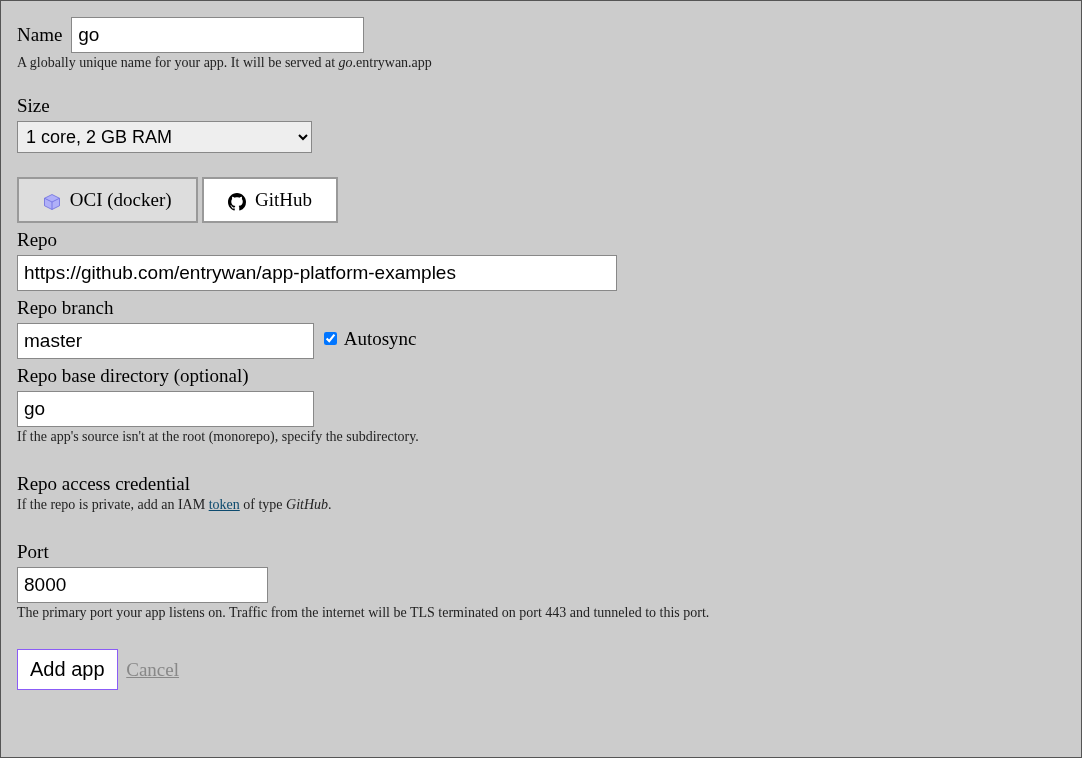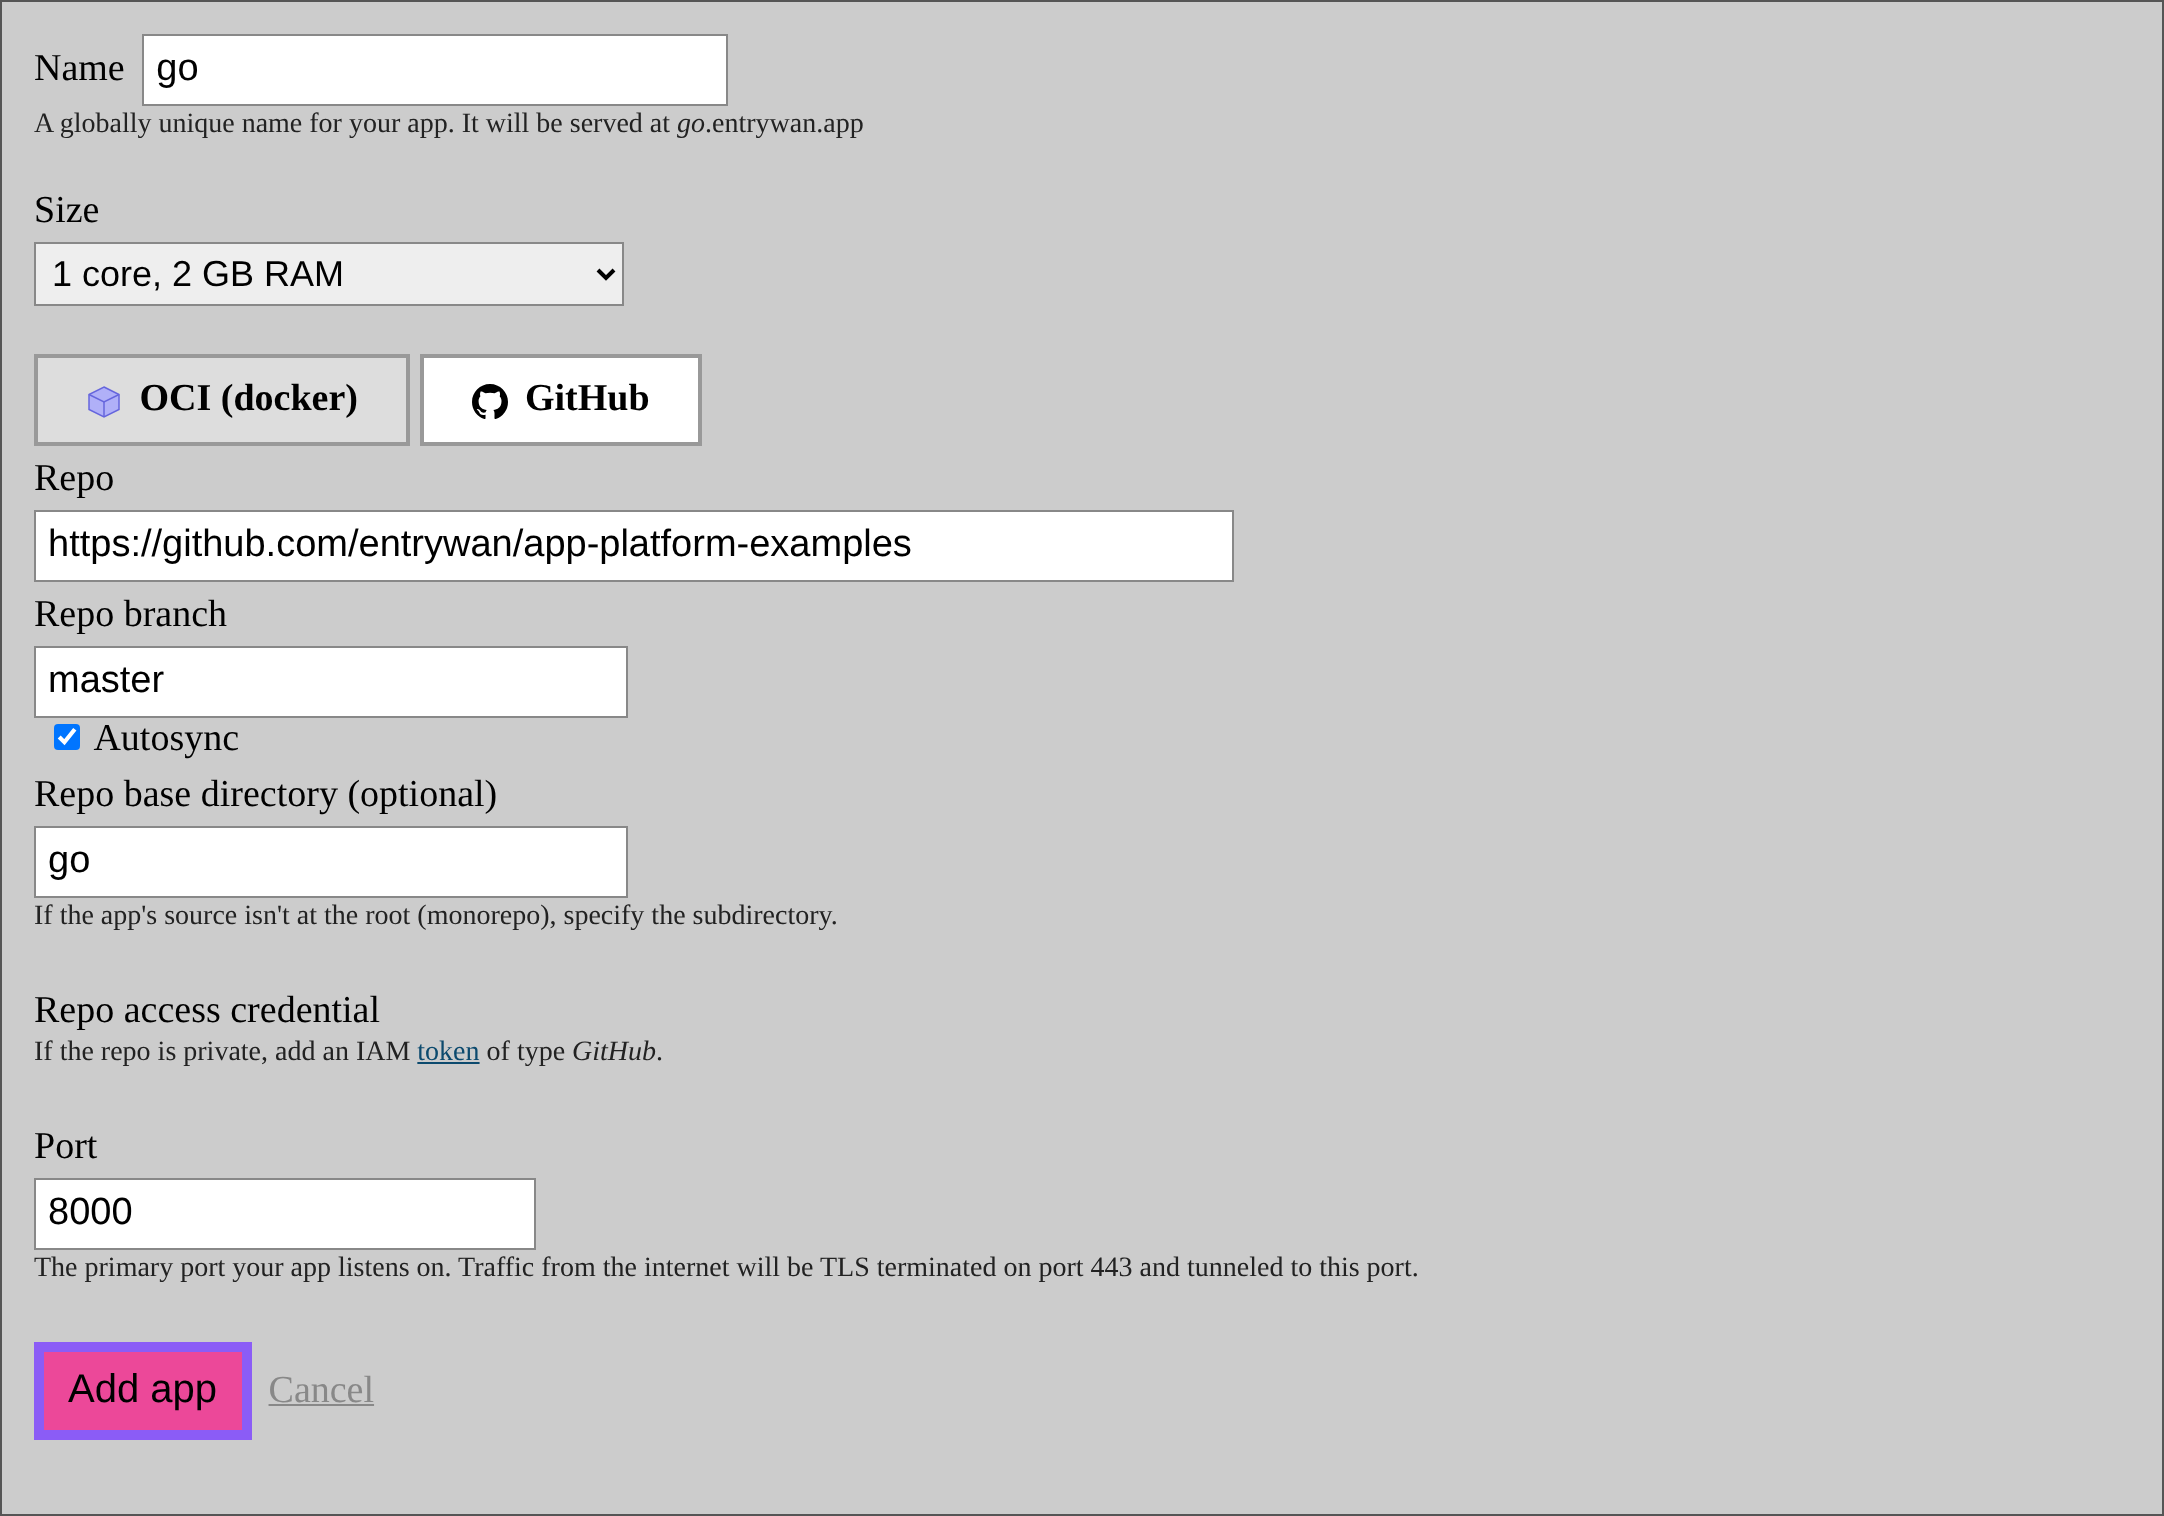--- a/index.html
+++ b/index.html
@@ -46,21 +46,20 @@
       font-family: Arial, sans-serif;
       font-size: 18px;
       padding: 4px;
       width: 295px;
       border: 1px solid #888;
       background: #eee;
       margin-top: 4px;
     }
     .source-buttons {
       margin-top: 4px;
-      font-weight: bold;
     }
     .source-btn {
       display: inline-block;
       padding: 10px 24px;
       border: 2px solid #999;
       background: #fff;
       cursor: pointer;
       font-family: "Times New Roman", Times, serif;
       font-size: 19px;
       vertical-align: middle;
@@ -96,40 +95,39 @@
     }
     .link {
       color: #0c4a6e;
       text-decoration: underline;
       cursor: pointer;
     }
     .add-btn {
       font-family: Arial, sans-serif;
       font-size: 20px;
       padding: 8px 12px;
-      border: 5px solid #8b5cf6;
-      background: #ec4899;
+      border: 1px solid #8b5cf6;
+      background: #ffffff;
       cursor: pointer;
     }
     .cancel-link {
       color: #888;
       text-decoration: underline;
       margin-left: 4px;
       cursor: pointer;
     }
     .section-gap {
       margin-top: 28px;
     }
     .after-source {
       margin-top: 6px;
     }
     .inline-row {
       display: flex;
-      align-items: flex-start;
-      flex-direction: column;
+      align-items: center;
     }
   </style>
 </head>
 <body>
 
 <div class="container">
 
   <div class="row">
     <span>Name</span>
     <input type="text" class="name-input" value="go" style="">

